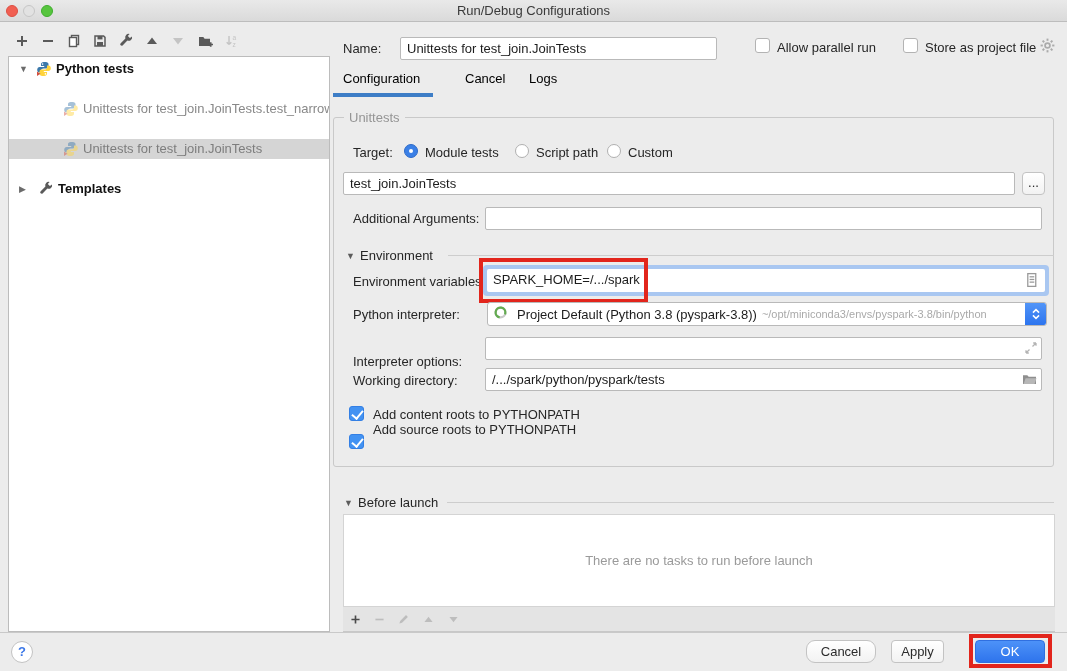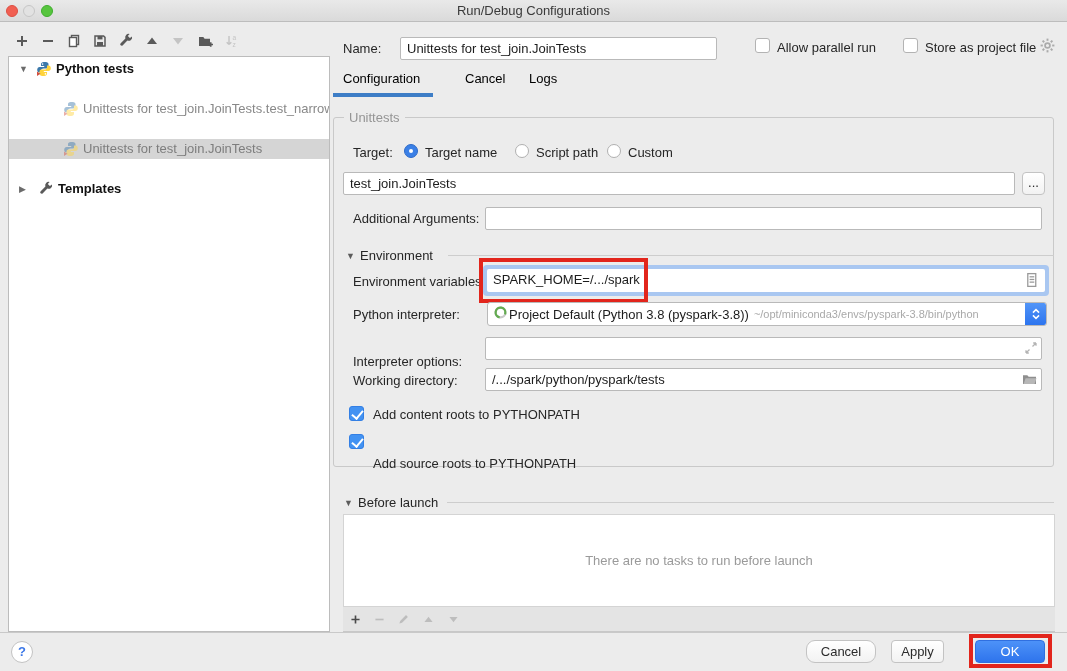--- a/index.html
+++ b/index.html
@@ -71,21 +71,21 @@
   #env-ring { left:483px; top:265px; width:566px; height:31px; background:#a9c7f1; border-radius:4px; }
   #env-field { left:487px; top:269px; width:558px; border:none; }
   .redbox { position:absolute; border:4px solid #e2251c; }
   #redbox-env { left:479px; top:258px; width:169px; height:45px; }
   #redbox-ok  { left:969px; top:634px; width:83px; height:34px; }
 
   
   #interp-combo { left:487px; top:302px; width:560px; height:24px; background:#fff;
     border:1px solid #b9b9b9; border-radius:3px; display:flex; align-items:center;
     padding-left:5px; overflow:hidden; }
-  #interp-combo .name { margin-left:1px; white-space:nowrap; }
+  #interp-combo .name { margin-left:9px; white-space:nowrap; }
   #interp-combo .path { margin-left:5px; color:#a9a9a9; font-size:11px; white-space:nowrap; }
   #combo-btn { position:absolute; right:0; top:-1px; width:21px; height:24px;
     background:linear-gradient(#5396f8,#2b73ee); border-radius:0 3px 3px 0;
     display:flex; align-items:center; justify-content:center; }
 
   
   #bl-box { left:343px; top:514px; width:712px; height:93px; background:#fff;
     border:1px solid #d4d4d4; display:flex; align-items:center; justify-content:center; }
   #bl-box span { color:#9a9a9a; }
   #bl-toolbar { left:343px; top:607px; width:712px; height:25px; background:#e4e4e4;
@@ -237,21 +237,21 @@
 <span class="tab" style="left:343px">Configuration</span>
 <span class="tab" style="left:465px">Cancel</span>
 <span class="tab" style="left:529px">Logs</span>
 <div id="tab-underline" class="abs"></div>
 
 <div id="unittests-box" class="abs"></div>
 <span class="section-label" style="left:344px; top:110px">Unittests</span>
 
 <span class="lbl" style="left:353px; top:145px">Target:</span>
 <div class="radio sel" style="left:404px; top:144px"></div>
-<span class="lbl" style="left:425px; top:145px">Target name</span>
+<span class="lbl" style="left:425px; top:145px">Module tests</span>
 <div class="radio" style="left:515px; top:144px"></div>
 <span class="lbl" style="left:536px; top:145px">Script path</span>
 <div class="radio" style="left:607px; top:144px"></div>
 <span class="lbl" style="left:628px; top:145px">Custom</span>
 
 <div class="field" style="left:343px; top:172px; width:672px">test_join.JoinTests</div>
 <div id="browse-btn" class="btn">...</div>
 
 <span class="lbl" style="left:353px; top:211px">Additional Arguments:</span>
 <div class="field" style="left:485px; top:207px; width:557px"></div>
@@ -307,21 +307,21 @@
 <span class="abs" style="left:1021px; top:371px">
   <svg width="17" height="16" viewBox="0 0 17 16">
       <path d="M2 4.2h4.3l1.4 1.6H15V13H2z" fill="#8f8f8f"></path>
       <path d="M2.6 13 4.6 7.3H15.5L13.5 13z" fill="#b7b7b7"></path>
     </svg>
 </span>
 
 <div class="checkbox checked" style="left:349px; top:406px"></div>
 <span class="lbl" style="left:373px; top:407px">Add content roots to PYTHONPATH</span>
 <div class="checkbox checked" style="left:349px; top:434px"></div>
-<span class="lbl" style="left:373px; top:456px">Add source roots to PYTHONPATH</span>
+<span class="lbl" style="left:373px; top:422px">Add source roots to PYTHONPATH</span>
 
 <span class="sec-arrow" style="left:344px; top:498px">▼</span>
 <span class="lbl" style="left:358px; top:495px">Before launch</span>
 <div class="hline abs" style="left:447px; top:502px; width:607px"></div>
 
 <div id="bl-box" class="abs">
   <span>There are no tasks to run before launch</span>
 </div>
 <div id="bl-toolbar" class="abs"></div>
 <div class="blico" style="left:347px">

